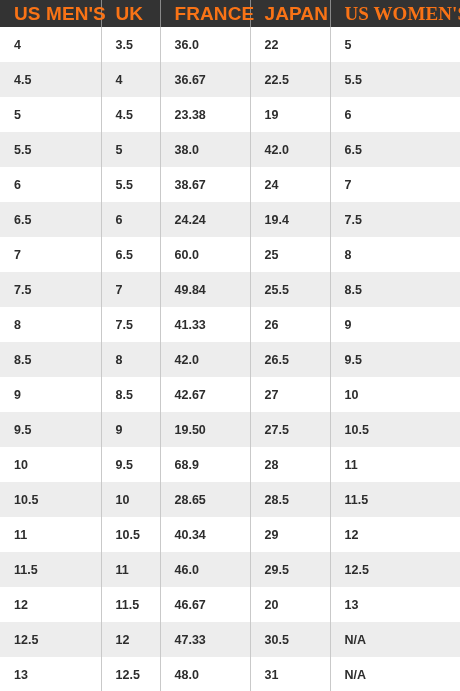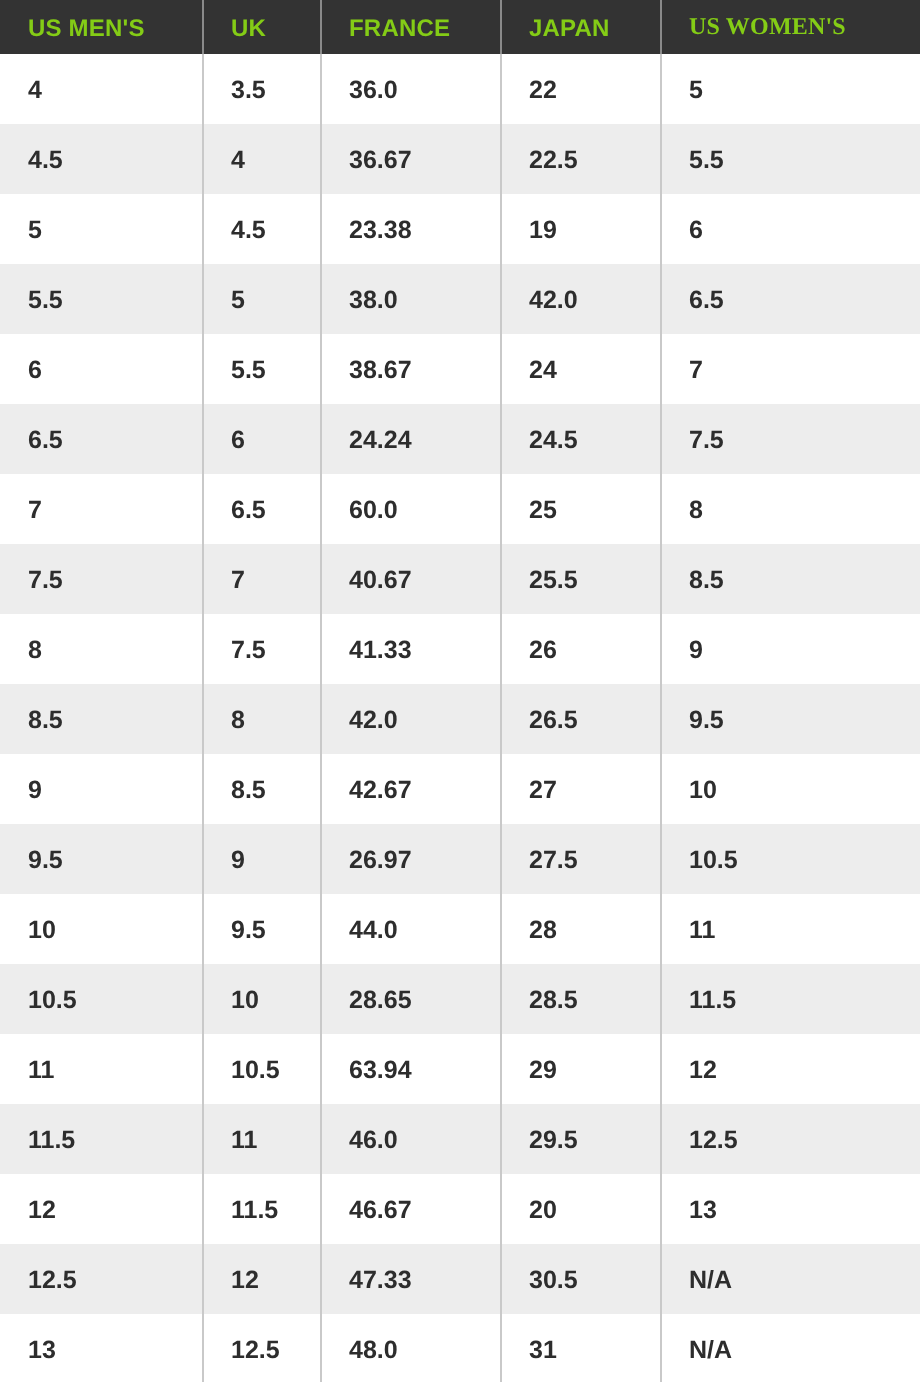--- a/index.html
+++ b/index.html
@@ -30,22 +30,22 @@
   thead tr {
     background: #333333;
   }
 
   thead th {
     height: 27px;
     padding: 0 0 0 14px;
     margin: 0;
     text-align: left;
     vertical-align: middle;
-    color: #84cc16;
-    font-size: 12px;
+    color: #f97316;
+    font-size: 19px;
     font-weight: bold;
     letter-spacing: 0.1px;
     white-space: nowrap;
     border-right: 1px solid #8a8a8a;
     box-sizing: border-box;
   }
   thead th:last-child {
     border-right: none;
     font-family: Liberation Serif, serif;
   }
@@ -127,34 +127,34 @@
         <td>6</td>
         <td>5.5</td>
         <td>38.67</td>
         <td>24</td>
         <td>7</td>
       </tr>
       <tr class="alt">
         <td>6.5</td>
         <td>6</td>
         <td>24.24</td>
-        <td>24.5</td>
+        <td>19.4</td>
         <td>7.5</td>
       </tr>
       <tr>
         <td>7</td>
         <td>6.5</td>
         <td>60.0</td>
         <td>25</td>
         <td>8</td>
       </tr>
       <tr class="alt">
         <td>7.5</td>
         <td>7</td>
-        <td>40.67</td>
+        <td>49.84</td>
         <td>25.5</td>
         <td>8.5</td>
       </tr>
       <tr>
         <td>8</td>
         <td>7.5</td>
         <td>41.33</td>
         <td>26</td>
         <td>9</td>
       </tr>
@@ -168,42 +168,42 @@
       <tr>
         <td>9</td>
         <td>8.5</td>
         <td>42.67</td>
         <td>27</td>
         <td>10</td>
       </tr>
       <tr class="alt">
         <td>9.5</td>
         <td>9</td>
-        <td>26.97</td>
+        <td>19.50</td>
         <td>27.5</td>
         <td>10.5</td>
       </tr>
       <tr>
         <td>10</td>
         <td>9.5</td>
-        <td>44.0</td>
+        <td>68.9</td>
         <td>28</td>
         <td>11</td>
       </tr>
       <tr class="alt">
         <td>10.5</td>
         <td>10</td>
         <td>28.65</td>
         <td>28.5</td>
         <td>11.5</td>
       </tr>
       <tr>
         <td>11</td>
         <td>10.5</td>
-        <td>63.94</td>
+        <td>40.34</td>
         <td>29</td>
         <td>12</td>
       </tr>
       <tr class="alt">
         <td>11.5</td>
         <td>11</td>
         <td>46.0</td>
         <td>29.5</td>
         <td>12.5</td>
       </tr>

